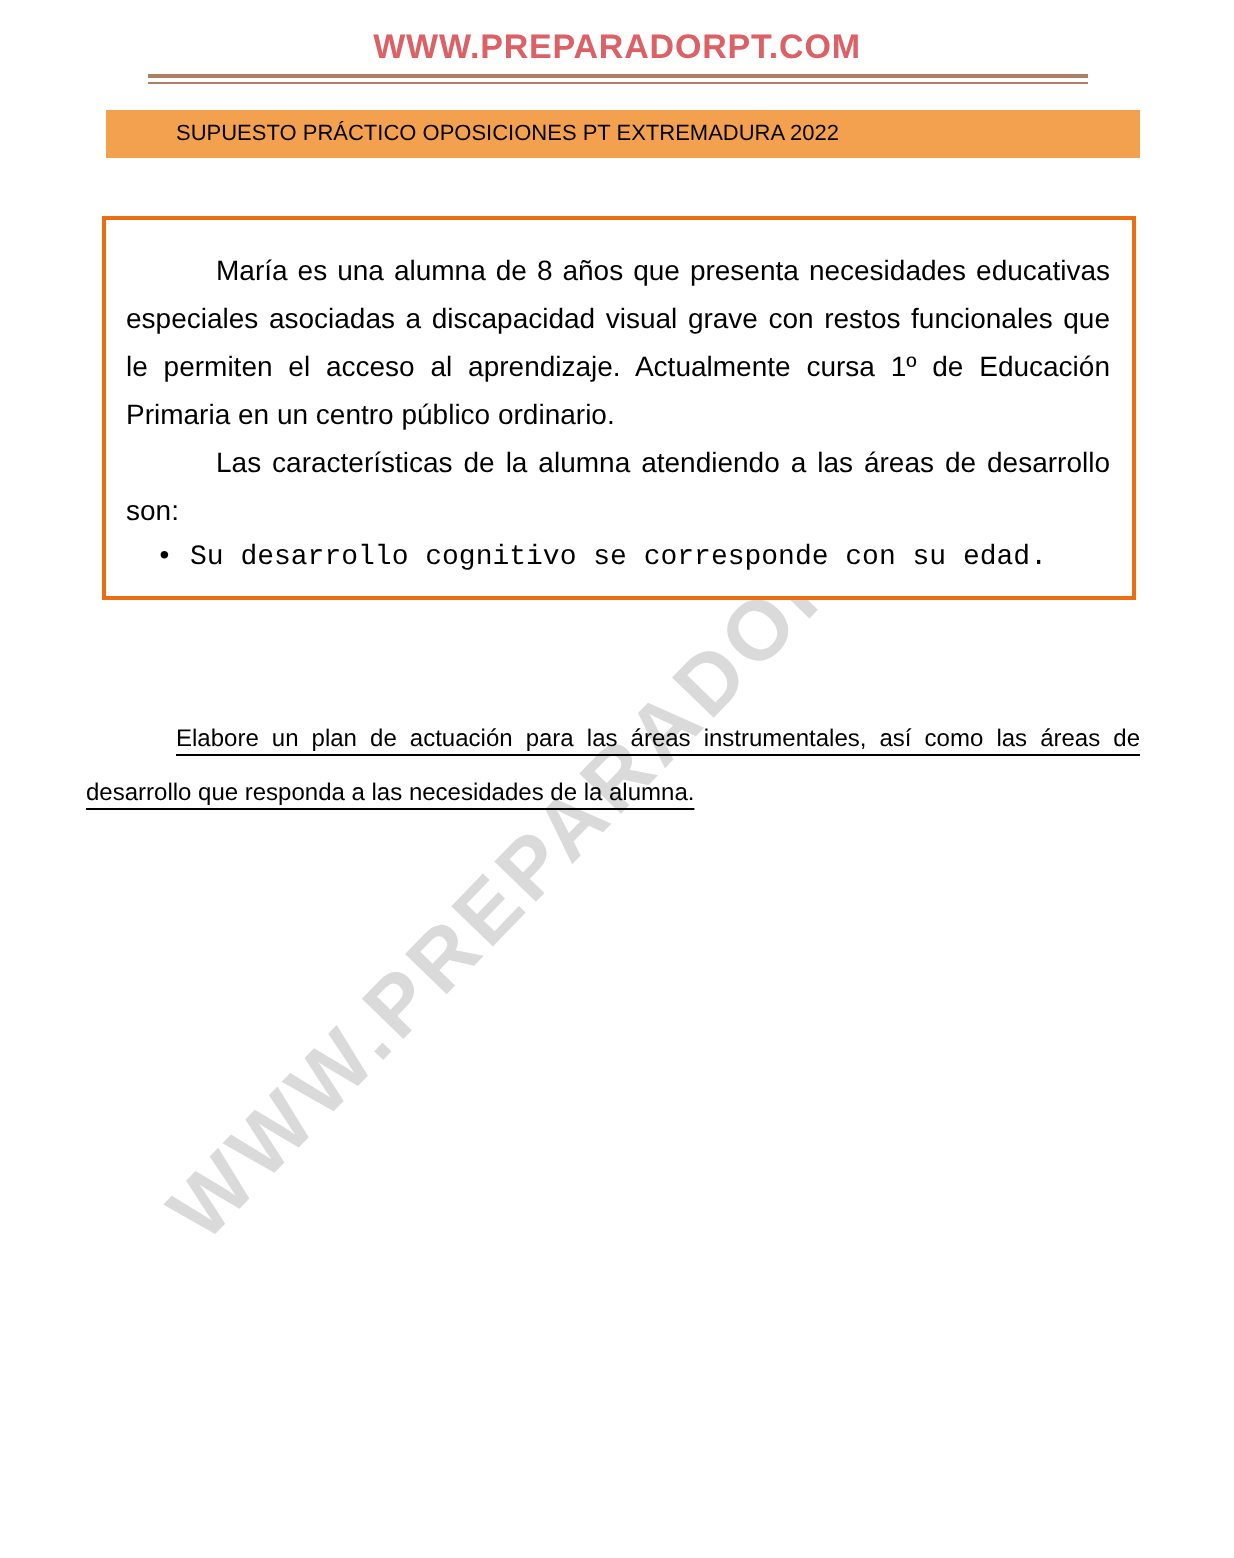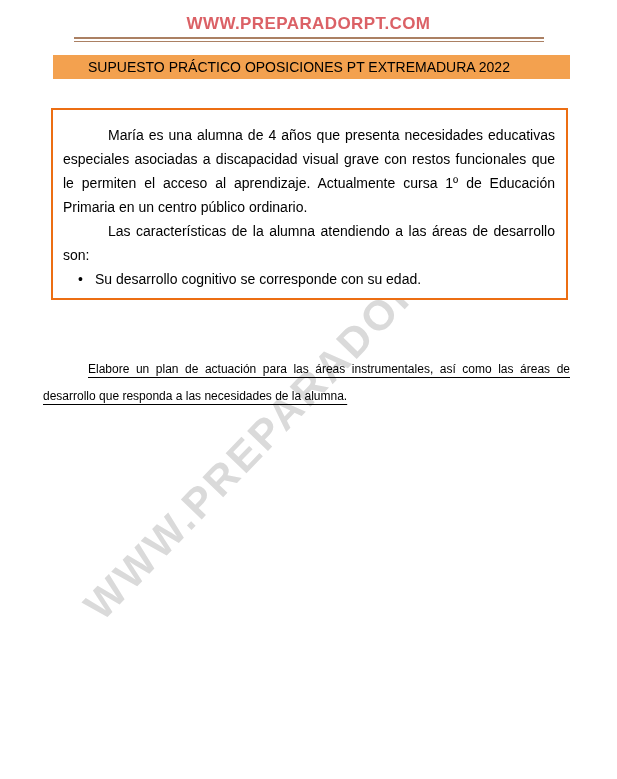--- a/index.html
+++ b/index.html
@@ -52,21 +52,21 @@
 
   .title-bar {
     position: relative;
     z-index: 1;
     margin: 13px 0 0 53px;
     width: 517px;
     height: 24px;
     box-sizing: border-box;
     background: #f3a14f;
     padding-left: 35px;
-    font-size: 14px;
+    font-size: 11px;
     line-height: 24px;
     color: #000000;
     white-space: nowrap;
   }
 
   .case-box {
     position: relative;
     z-index: 1;
     margin: 29px 0 0 51px;
     width: 517px;
@@ -81,20 +81,21 @@
 
   .case-box p {
     margin: 0;
     text-indent: 45px;
   }
 
   ul.bullets {
     margin: 0;
     padding: 0;
     list-style: none;
+    font-family: Liberation Mono, monospace;
   }
   ul.bullets li {
     position: relative;
     padding-left: 32px;
     text-align: justify;
   }
   ul.bullets li::before {
     content: "\2022";
     position: absolute;
     left: 15px;
@@ -119,20 +120,20 @@
 
 <div class="watermark">WWW.PREPARADORPT.COM</div>
 
 <div class="page-header">WWW.PREPARADORPT.COM</div>
 
 <div class="header-rule"></div>
 
 <div class="title-bar">SUPUESTO PRÁCTICO OPOSICIONES PT EXTREMADURA 2022</div>
 
 <div class="case-box">
-  <p>María es una alumna de 4 años que presenta necesidades educativas especiales asociadas a discapacidad visual grave con restos funcionales que le permiten el acceso al aprendizaje. Actualmente cursa 1º de Educación Primaria en un centro público ordinario.</p>
+  <p>María es una alumna de 8 años que presenta necesidades educativas especiales asociadas a discapacidad visual grave con restos funcionales que le permiten el acceso al aprendizaje. Actualmente cursa 1º de Educación Primaria en un centro público ordinario.</p>
   <p>Las características de la alumna atendiendo a las áreas de desarrollo son:</p>
   <ul class="bullets">
     <li>Su desarrollo cognitivo se corresponde con su edad.</li>
   </ul>
 </div>
 
 <p class="task-prompt">Elabore un plan de actuación para las áreas instrumentales, así como las áreas de desarrollo que responda a las necesidades de la alumna.</p>
 
 </body></html>

